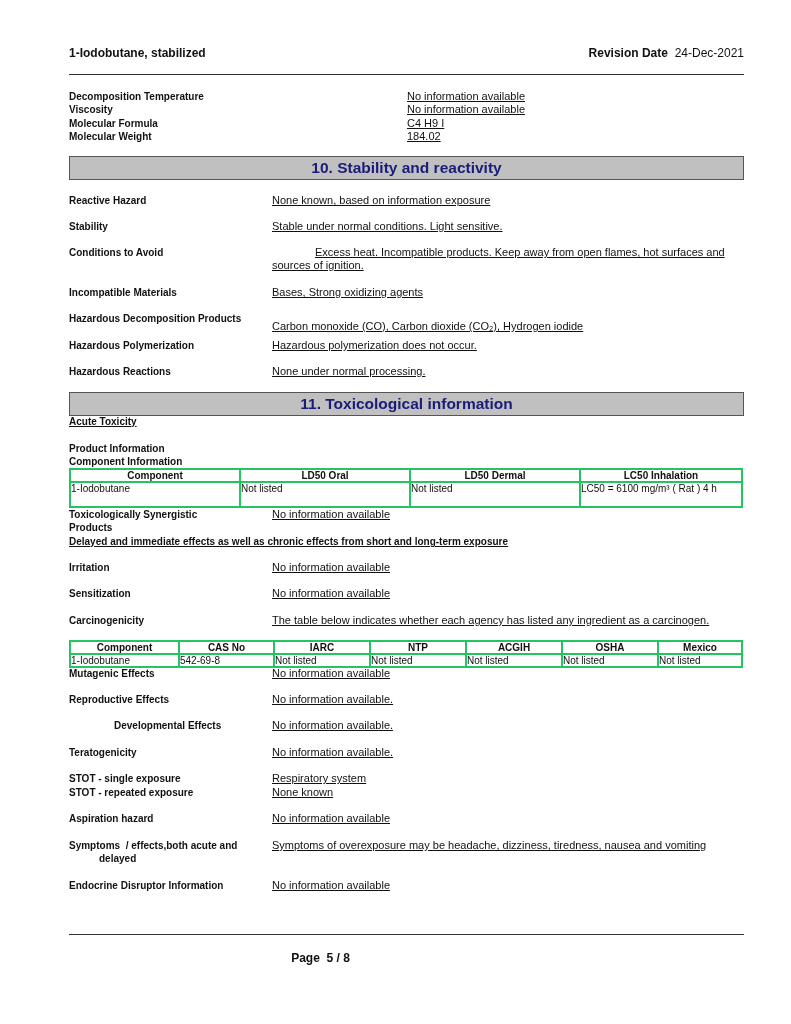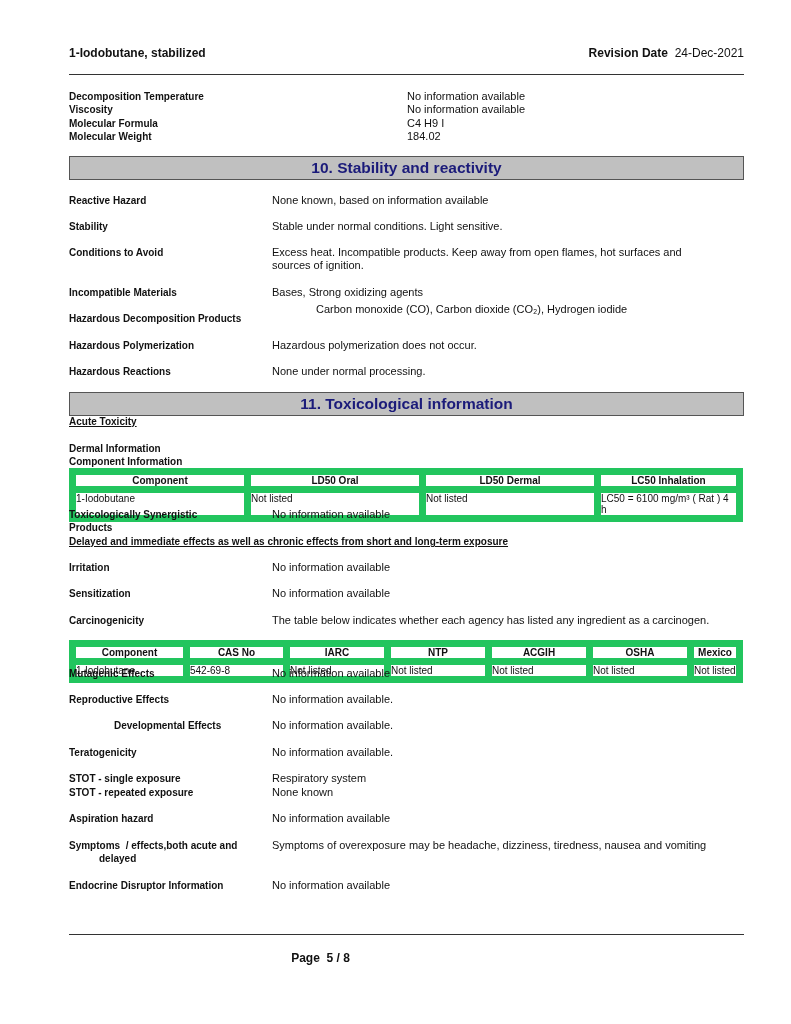--- a/index.html
+++ b/index.html
@@ -6,33 +6,33 @@
     body {
       width: 791px; height: 1024px; position: relative; overflow: hidden;
       font-family: "Liberation Sans", sans-serif; color: #111;
     }
     .abs { position: absolute; }
     .hdr-title { left: 69px; top: 46px; font-size: 12px; font-weight: bold; }
     .hdr-rev { right: 47px; top: 46px; font-size: 12px; }
     .hdr-rev b { font-weight: bold; }
     .rule { left: 69px; width: 675px; height: 1px; background: #333; }
     .lbl { font-size: 10px; font-weight: bold; line-height: 13.5px; }
-    .val { font-size: 11px; line-height: 13.5px; }
+    .val { font-size: 11px; line-height: 13.5px; text-decoration: underline; }
     .col-l { left: 69px; }
     .col-r-top { left: 407px; }
     .col-r { left: 272px; }
     .section-bar {
       left: 69px; width: 673px; height: 22px;
       background: #c0c0c0; border: 1px solid #555;
       text-align: center; font-weight: bold; font-size: 15.5px;
       color: #1b1b7a; line-height: 22px;
     }
     .u { text-decoration: underline; }
     table.dt { border-collapse: collapse; position: absolute; font-size: 10px; }
-    table.dt th, table.dt td { border: 7px solid #22c55e; padding: 0; }
+    table.dt th, table.dt td { border: 2px solid #22c55e; padding: 0; }
     table.dt th { font-weight: bold; }
     .footer { left: 0; width: 641px; top: 951px; text-align: center; font-size: 12px; font-weight: bold; }
   </style>
 </head>
 <body>
 
 <div class="abs hdr-title">1-Iodobutane, stabilized</div>
 <div class="abs hdr-rev"><b>Revision Date</b>&nbsp; <span>24-Dec-2021</span></div>
 <div class="abs rule" style="top:74px;"></div>
 
@@ -41,45 +41,45 @@
 <div class="abs lbl col-l" style="top:103px;">Viscosity</div>
 <div class="abs val col-r-top" style="top:103px;">No information available</div>
 <div class="abs lbl col-l" style="top:117px;">Molecular Formula</div>
 <div class="abs val col-r-top" style="top:117px;">C4 H9 I</div>
 <div class="abs lbl col-l" style="top:130px;">Molecular Weight</div>
 <div class="abs val col-r-top" style="top:130px;">184.02</div>
 
 <div class="abs section-bar" style="top:156px;">10. Stability and reactivity</div>
 
 <div class="abs lbl col-l" style="top:194px;">Reactive Hazard</div>
-<div class="abs val col-r" style="top:194px;">None known, based on information available</div>
+<div class="abs val col-r" style="top:194px;">None known, based on information exposure</div>
 
 <div class="abs lbl col-l" style="top:220px;">Stability</div>
 <div class="abs val col-r" style="top:220px;">Stable under normal conditions. Light sensitive.</div>
 
 <div class="abs lbl col-l" style="top:246px;">Conditions to Avoid</div>
-<div class="abs val col-r" style="top:246px;">Excess heat. Incompatible products. Keep away from open flames, hot surfaces and</div>
+<div class="abs val col-r" style="top:246px;margin-left:43px;">Excess heat. Incompatible products. Keep away from open flames, hot surfaces and</div>
 <div class="abs val col-r" style="top:259px;">sources of ignition.</div>
 
 <div class="abs lbl col-l" style="top:286px;">Incompatible Materials</div>
 <div class="abs val col-r" style="top:286px;">Bases, Strong oxidizing agents</div>
 
 <div class="abs lbl col-l" style="top:312px;">Hazardous Decomposition Products</div>
-<div class="abs val col-r" style="top:303px;margin-left:44px;">Carbon monoxide (CO), Carbon dioxide (CO₂), Hydrogen iodide</div>
+<div class="abs val col-r" style="top:320px;">Carbon monoxide (CO), Carbon dioxide (CO₂), Hydrogen iodide</div>
 
 <div class="abs lbl col-l" style="top:339px;">Hazardous Polymerization</div>
 <div class="abs val col-r" style="top:339px;">Hazardous polymerization does not occur.</div>
 
 <div class="abs lbl col-l" style="top:365px;">Hazardous Reactions</div>
 <div class="abs val col-r" style="top:365px;">None under normal processing.</div>
 
 <div class="abs section-bar" style="top:392px;">11. Toxicological information</div>
 
 <div class="abs lbl col-l u" style="top:415px;">Acute Toxicity</div>
-<div class="abs lbl col-l" style="top:442px;">Dermal Information</div>
+<div class="abs lbl col-l" style="top:442px;">Product Information</div>
 <div class="abs lbl col-l" style="top:455px;">Component Information</div>
 
 <table class="dt" style="left:69px; top:468px; width:674px;">
   <thead>
     <tr style="height:12px;">
       <th style="width:168px;">Component</th>
       <th style="width:168px;">LD50 Oral</th>
       <th style="width:168px;">LD50 Dermal</th>
       <th>LC50 Inhalation</th>
     </tr>

